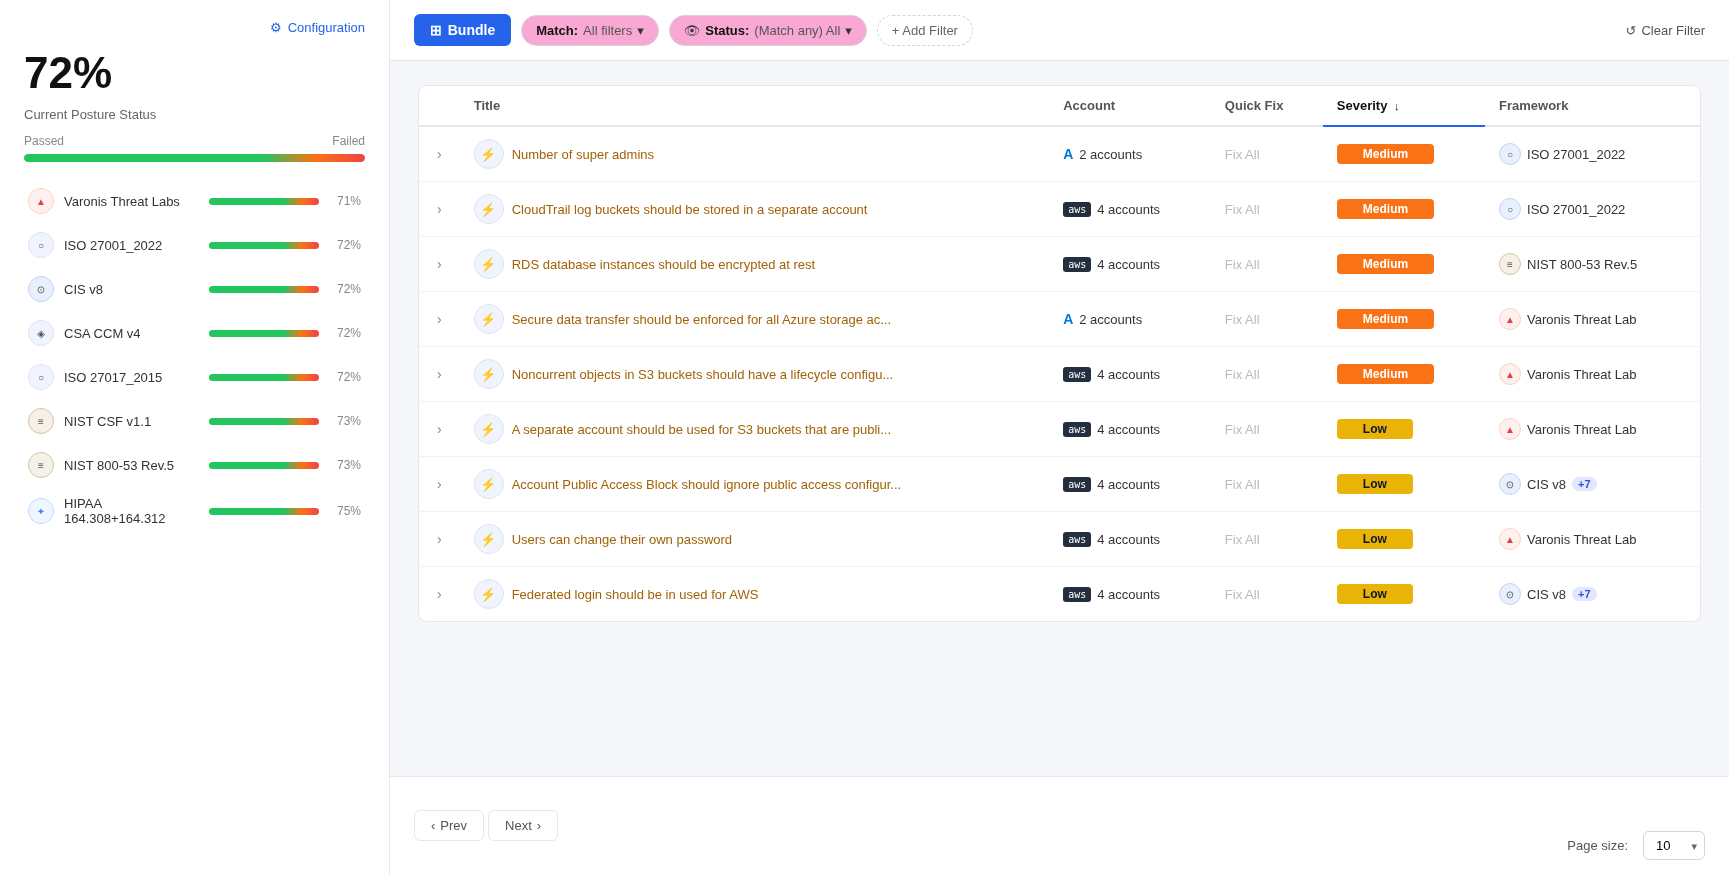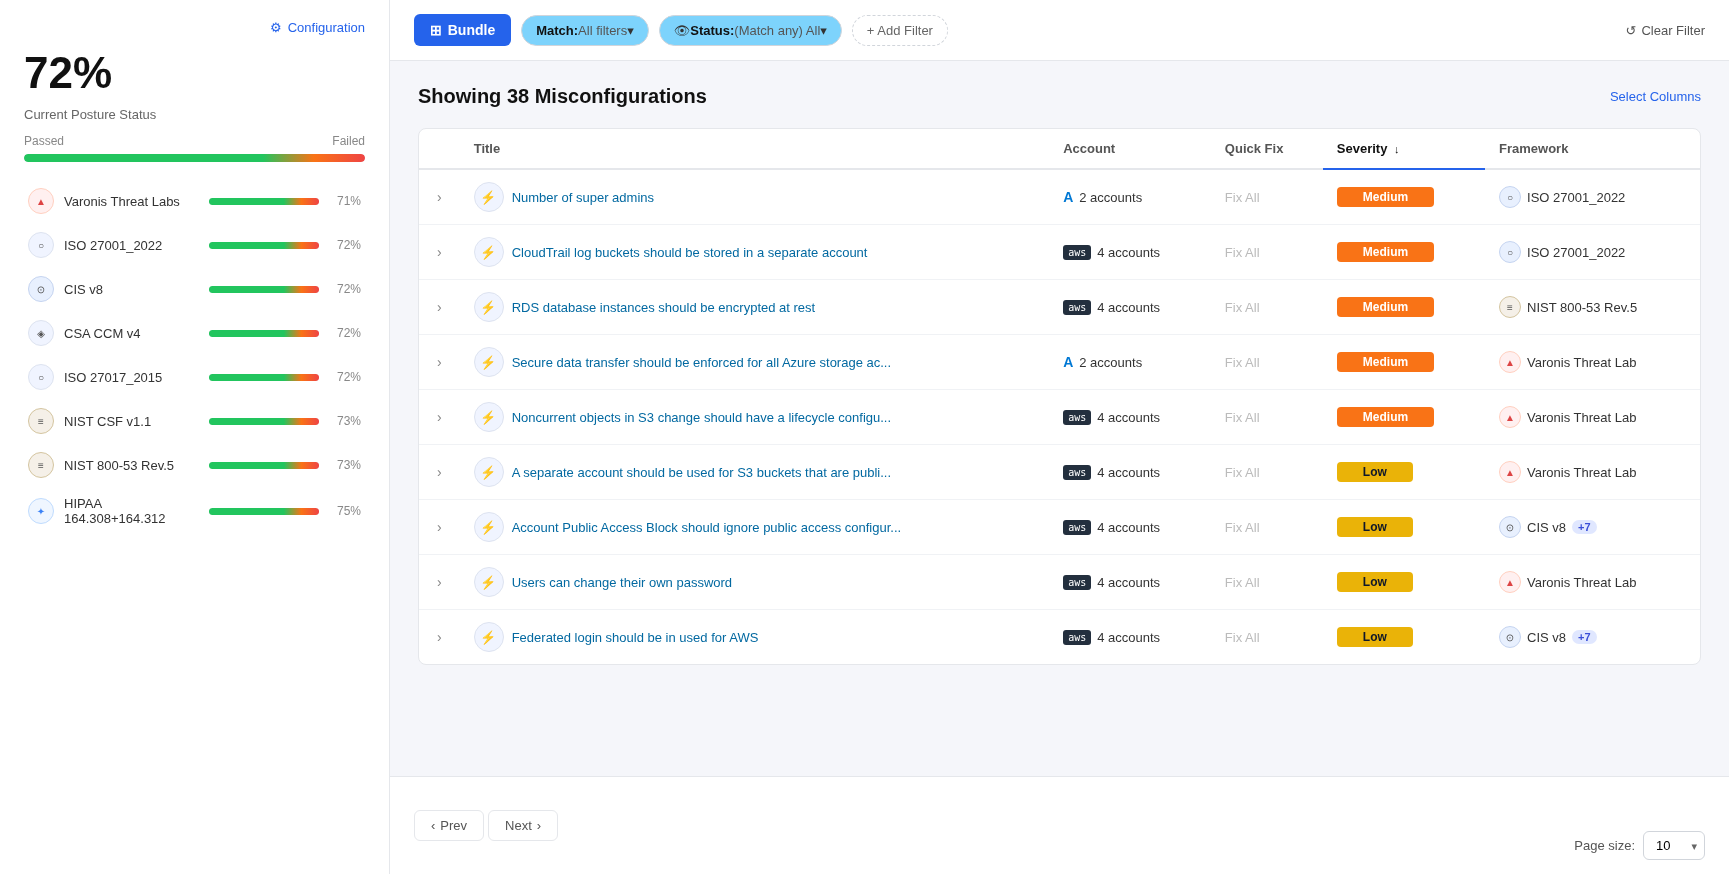--- a/index.html
+++ b/index.html
@@ -21,21 +21,21 @@
     .fw-bar-wrap { width: 110px; height: 7px; background: #e5e7eb; border-radius: 3px; overflow: hidden; }
     .fw-bar { height: 100%; border-radius: 3px; background: linear-gradient(to right, #22c55e 68%, #f97316 84%, #ef4444 100%); }
     .fw-pct { font-size: 12px; color: #888; width: 32px; text-align: right; }
 
     
     .main { flex: 1; display: flex; flex-direction: column; overflow: hidden; background: #f5f6fa; }
 
     
     .toolbar { background: #fff; border-bottom: 1px solid #e5e7eb; padding: 14px 24px; display: flex; align-items: center; gap: 10px; }
     .btn-bundle { background: #2563eb; color: #fff; border: none; border-radius: 6px; padding: 8px 16px; font-size: 14px; font-weight: 600; cursor: pointer; display: flex; align-items: center; gap: 6px; }
-    .filter-pill { border: 1px solid #d1d5db; border-radius: 20px; padding: 7px 14px; font-size: 13px; background: #7dd3fc; cursor: pointer; display: flex; align-items: center; color: #333; justify-content: flex-end; }
+    .filter-pill { border: 1px solid #d1d5db; border-radius: 20px; padding: 7px 14px; font-size: 13px; background: #f9a8d4; cursor: pointer; display: flex; align-items: center; gap: 5px; color: #333; justify-content: flex-end; }
     .filter-pill .match-label { font-weight: 600; color: #111; }
     .filter-pill .match-value { color: #555; }
     .btn-add-filter { border: 1px dashed #d1d5db; border-radius: 20px; padding: 7px 14px; font-size: 13px; background: #fff; cursor: pointer; color: #666; display: flex; align-items: center; gap: 5px; }
     .spacer { flex: 1; }
     .btn-clear { background: none; border: none; color: #555; font-size: 13px; cursor: pointer; display: flex; align-items: center; gap: 5px; }
 
     
     .content { flex: 1; overflow-y: auto; padding: 24px 28px; }
     .content-header { display: flex; justify-content: space-between; align-items: center; margin-bottom: 20px; }
     .content-title { font-size: 20px; font-weight: 700; color: #111; }
@@ -47,36 +47,36 @@
     thead tr { border-bottom: 2px solid #e5e7eb; }
     thead th { padding: 12px 14px; text-align: left; font-size: 13px; font-weight: 700; color: #555; white-space: nowrap; }
     thead th.sorted { color: #111; border-bottom: 2px solid #2563eb; }
     .sort-icon { font-size: 11px; margin-left: 3px; }
     tbody tr { border-bottom: 1px solid #f0f2f5; }
     tbody tr:last-child { border-bottom: none; }
     tbody td { padding: 12px 14px; font-size: 13px; color: #333; vertical-align: middle; }
     .expand-btn { background: none; border: none; cursor: pointer; color: #888; font-size: 14px; padding: 0 4px; }
     .row-icon { width: 30px; height: 30px; border-radius: 50%; background: #f0f4ff; border: 1px solid #dde3f0; display: inline-flex; align-items: center; justify-content: center; color: #666; font-size: 13px; margin-right: 8px; flex-shrink: 0; }
     .title-cell { display: flex; align-items: center; }
-    .title-text { color: #0369a1; }
+    .title-text { color: #a16207; }
     .account-cell { display: flex; align-items: center; gap: 6px; }
     .aws-badge { background: #232f3e; color: #fff; font-size: 10px; font-weight: 400; padding: 2px 5px; border-radius: 3px; font-family: monospace; }
     .fix-all { color: #bbb; font-size: 13px; cursor: pointer; }
     .badge { display: inline-block; padding: 3px 26px; border-radius: 4px; font-size: 12px; font-weight: 600; color: #fff; }
     .badge-medium { background: #f97316; }
     .badge-low { background: #eab308; color: #0f172a; }
     .fw-framework { display: flex; align-items: center; gap: 6px; font-size: 13px; color: #333; }
     .fw-chip-icon { width: 22px; height: 22px; border-radius: 50%; background: #f0f4ff; border: 1px solid #dde3f0; display: inline-flex; align-items: center; justify-content: center; font-size: 10px; color: #555; flex-shrink: 0; }
     .plus-badge { background: #e0e7ff; color: #3b4fd8; font-size: 11px; font-weight: 600; padding: 1px 6px; border-radius: 10px; cursor: pointer; }
 
     
     .pagination { background: #fff; border-top: 1px solid #e5e7eb; padding: 14px 24px; display: flex; align-items: center; justify-content: space-between; }
     .page-nav { display: flex; align-items: center; gap: 4px; }
     .page-btn { background: none; border: 1px solid #e5e7eb; border-radius: 6px; padding: 7px 16px; font-size: 13px; color: #555; cursor: pointer; display: flex; align-items: center; gap: 5px; }
-    .page-size { display: flex; align-items: center; gap: 8px; font-size: 13px; color: #555; margin-top: 40px; }
+    .page-size { display: flex; align-items: center; gap: 15px; font-size: 13px; color: #555; margin-top: 40px; }
     .page-size-select { border: 1px solid #d1d5db; border-radius: 6px; padding: 6px 12px; font-size: 13px; background: #fff; cursor: pointer; appearance: none; padding-right: 26px; }
     .page-size-wrap { position: relative; display: inline-block; }
     .page-size-wrap::after { content: '▾'; position: absolute; right: 8px; top: 50%; transform: translateY(-50%); pointer-events: none; color: #666; font-size: 11px; }
 
     .nist-icon { background: #f5f0e8; border: 1px solid #d4c5a0; }
     .cis-icon { background: #e8f0fe; border: 1px solid #c5d4f0; }
     .azure-logo-sm { color: #0078d4; font-size: 14px; font-weight: 700; }
   </style>
 </head>
 <body>
@@ -187,24 +187,20 @@
         <span>+ Add Filter</span>
       </button>
       <div class="spacer"></div>
       <button class="btn-clear">
         <span>↺</span>
         <span>Clear Filter</span>
       </button>
     </div>
 
     <div class="content">
-      <div class="content-header">
-        <div class="content-title">Showing 38 Misconfigurations</div>
-        <div class="select-columns">Select Columns</div>
-      </div>
 
       <div class="table-wrap">
         <table>
           <thead>
             <tr>
               <th style="width:32px"></th>
               <th>Title</th>
               <th>Account</th>
               <th>Quick Fix</th>
               <th class="sorted">Severity <span class="sort-icon">↓</span></th>
@@ -332,21 +328,21 @@
       </div>
     </td>
   </tr>
               <tr>
     <td>
       <button class="expand-btn">›</button>
     </td>
     <td>
       <div class="title-cell">
         <div class="row-icon">⚡</div>
-        <span class="title-text">Noncurrent objects in S3 change should have a lifecycle configu...</span>
+        <span class="title-text">Noncurrent objects in S3 buckets should have a lifecycle configu...</span>
       </div>
     </td>
     <td>
       <div class="account-cell">
         <span class="aws-badge">aws</span>
         <span>4 accounts</span>
       </div>
     </td>
     <td>
       <span class="fix-all">Fix All</span>

